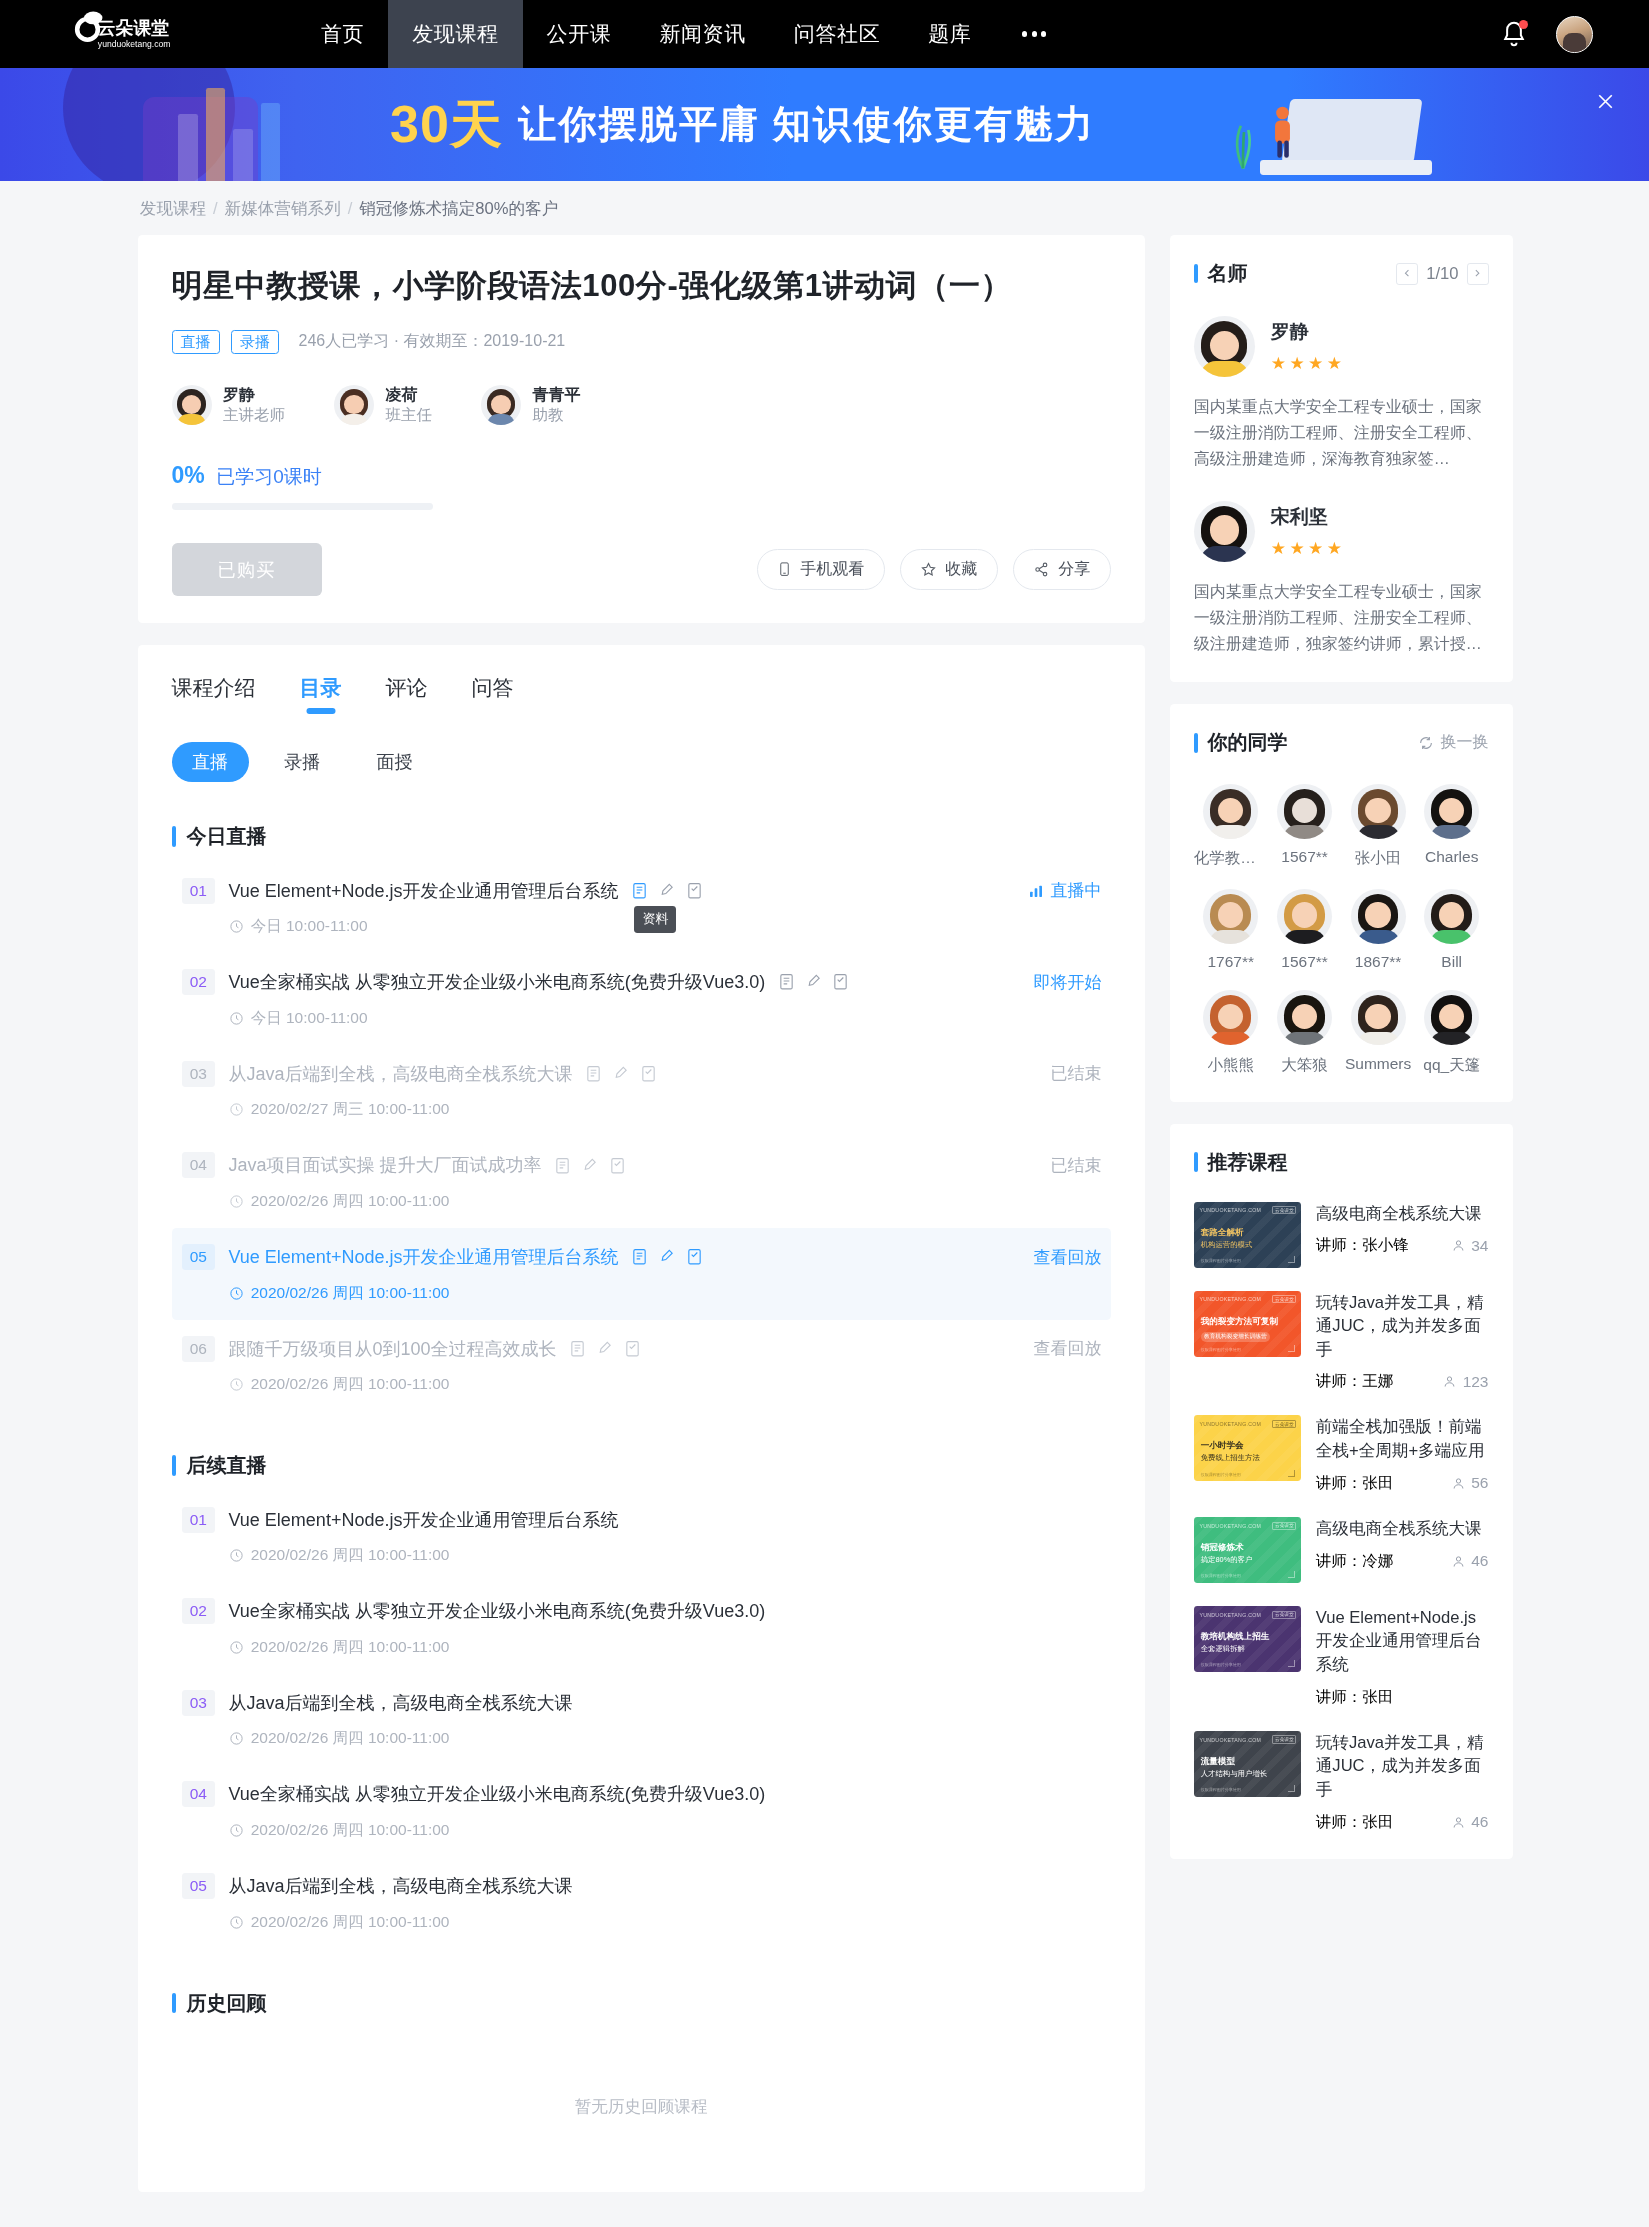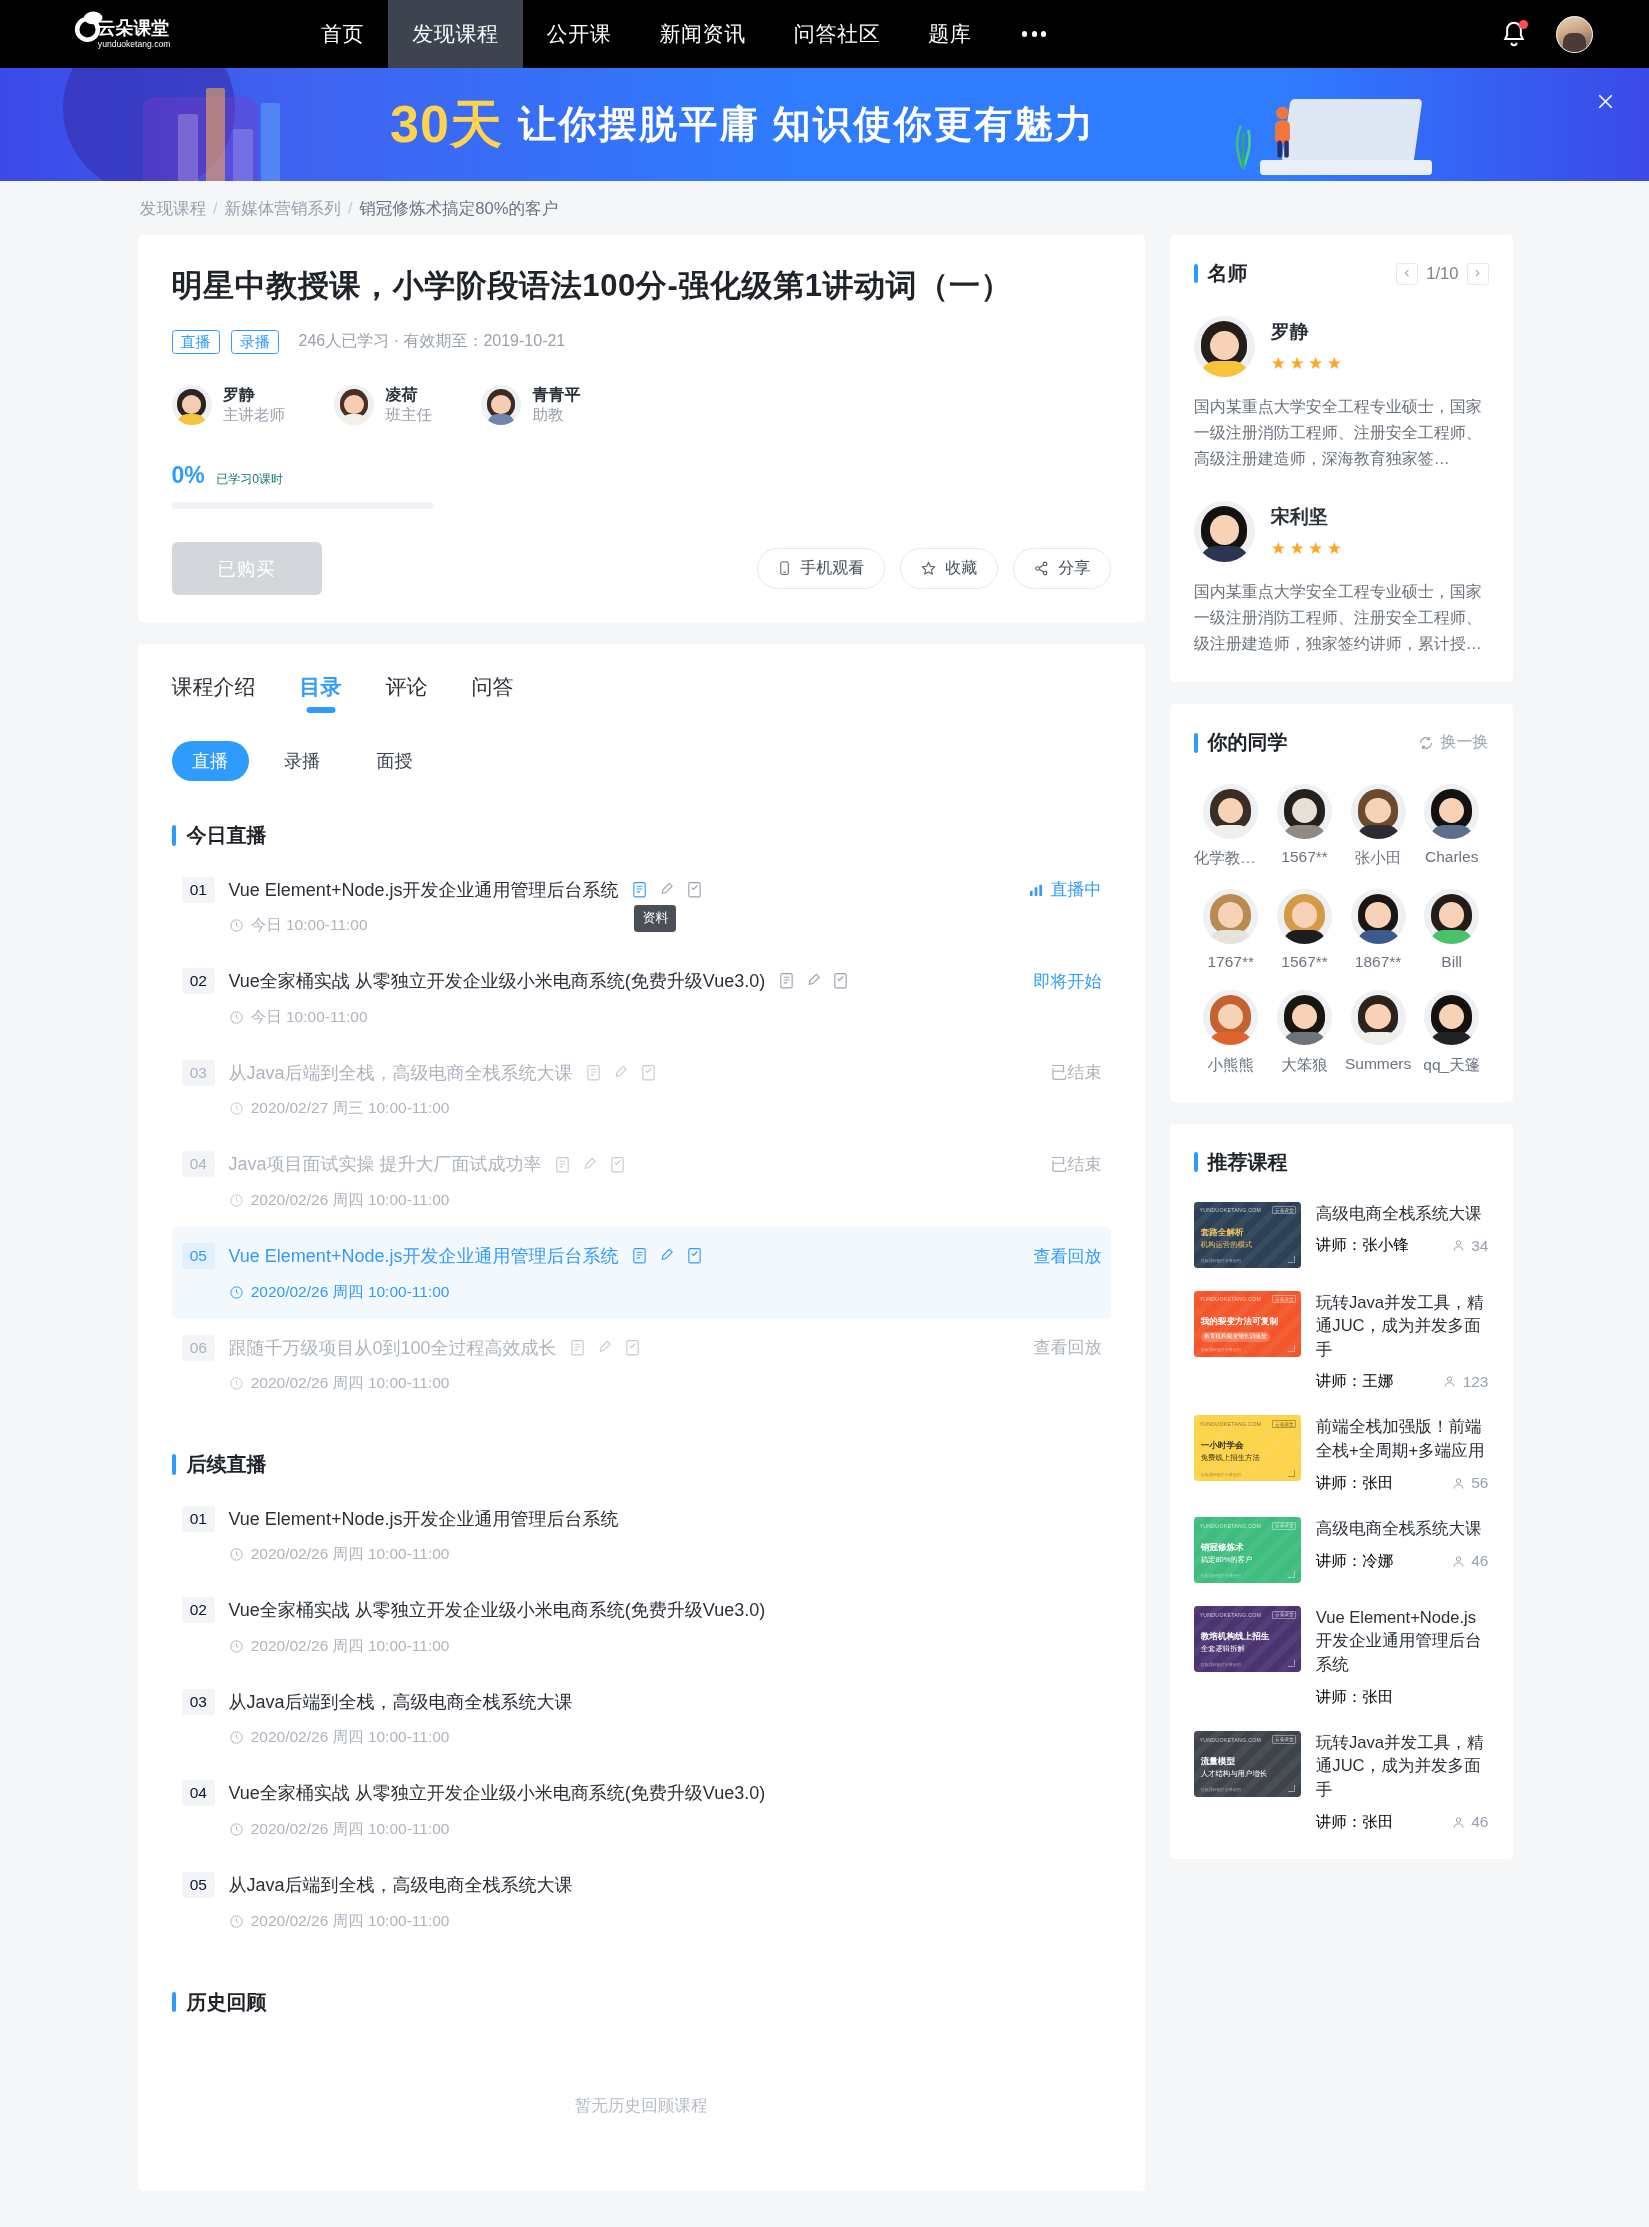--- a/index.html
+++ b/index.html
@@ -139,21 +139,21 @@
   .t-ava .hair { position:absolute; left:14%; top:10%; width:72%; height:74%; background:#2c2420; border-radius: 50% 50% 45% 45%; }
   .t-ava .face { position:absolute; left:26%; top:26%; width:48%; height:46%; background:#f6cdb2; border-radius: 50%; }
   .t-ava .body { position:absolute; left:14%; bottom:0; width:72%; height:26%; border-radius: 23px 23px 0 0; }
   .t-info { line-height: 1.35; }
   .t-name { font-size: 16px; color: #2b3038; font-weight: bold; }
   .t-role { font-size: 15.5px; color: #9aa1ad; }
 
   .progress-block { margin-top: 36px; }
   .progress-top { display:flex; align-items:baseline; gap: 11.5px; }
   .pct { font-size: 23px; color:#2f9bff; font-weight: bold; }
-  .pct-label { font-size: 12px; color:#0f766e; }
+  .pct-label { font-size: 19px; color:#3b82f6; }
   .progress-bar { margin-top: 12.6px; width: 261px; height: 6.9px; background:#eef1f5; border-radius: 3.4px; }
   .progress-fill { height:100%; width: 0%; background:#2f9bff; border-radius: 3.4px; }
 
   .action-row { display:flex; align-items:center; margin-top: 33px; }
   .btn-bought {
     width: 150px; height: 53px; border-radius: 5.7px; background:#d3d6db;
     color:#ffffff; font-size: 18.3px; display:flex; align-items:center; justify-content:center;
     border:none; cursor: not-allowed; letter-spacing: 1.1px;
   }
   .action-right { margin-left:auto; display:flex; gap: 15px; }
@@ -193,21 +193,21 @@
   }
 
   .lesson {
     padding: 16px 9.2px 16px 10.3px; border-radius: 4.6px;
     display: block;
   }
   .lesson.hl { background: #f3f8fd; }
   .lesson-top { display:flex; align-items:center; }
   .lnum {
     min-width: 33px; height: 26px; border-radius: 3.4px; background:#f2f4f7;
-    color:#0f172a; font-size: 15.5px; display:flex; align-items:center; justify-content:center;
+    color:#8b5cf6; font-size: 15.5px; display:flex; align-items:center; justify-content:center;
     flex:none; margin-right: 13.7px;
   }
   .lesson.hl .lnum { background:#e3f0fd; color:#2f9bff; }
   .ltitle { font-size: 18px; color:#2b3038; }
   .lesson.ended .ltitle,
   .lesson.ended .lnum { color:#aeb4be; }
   .lesson.hl .ltitle { color:#2f9bff; }
   .licons { display:flex; align-items:center; gap: 10.3px; margin-left: 12.6px; position: relative; }
   .licon { width: 17px; height: 19.5px; cursor: pointer; display:block; }
   .tooltip {

